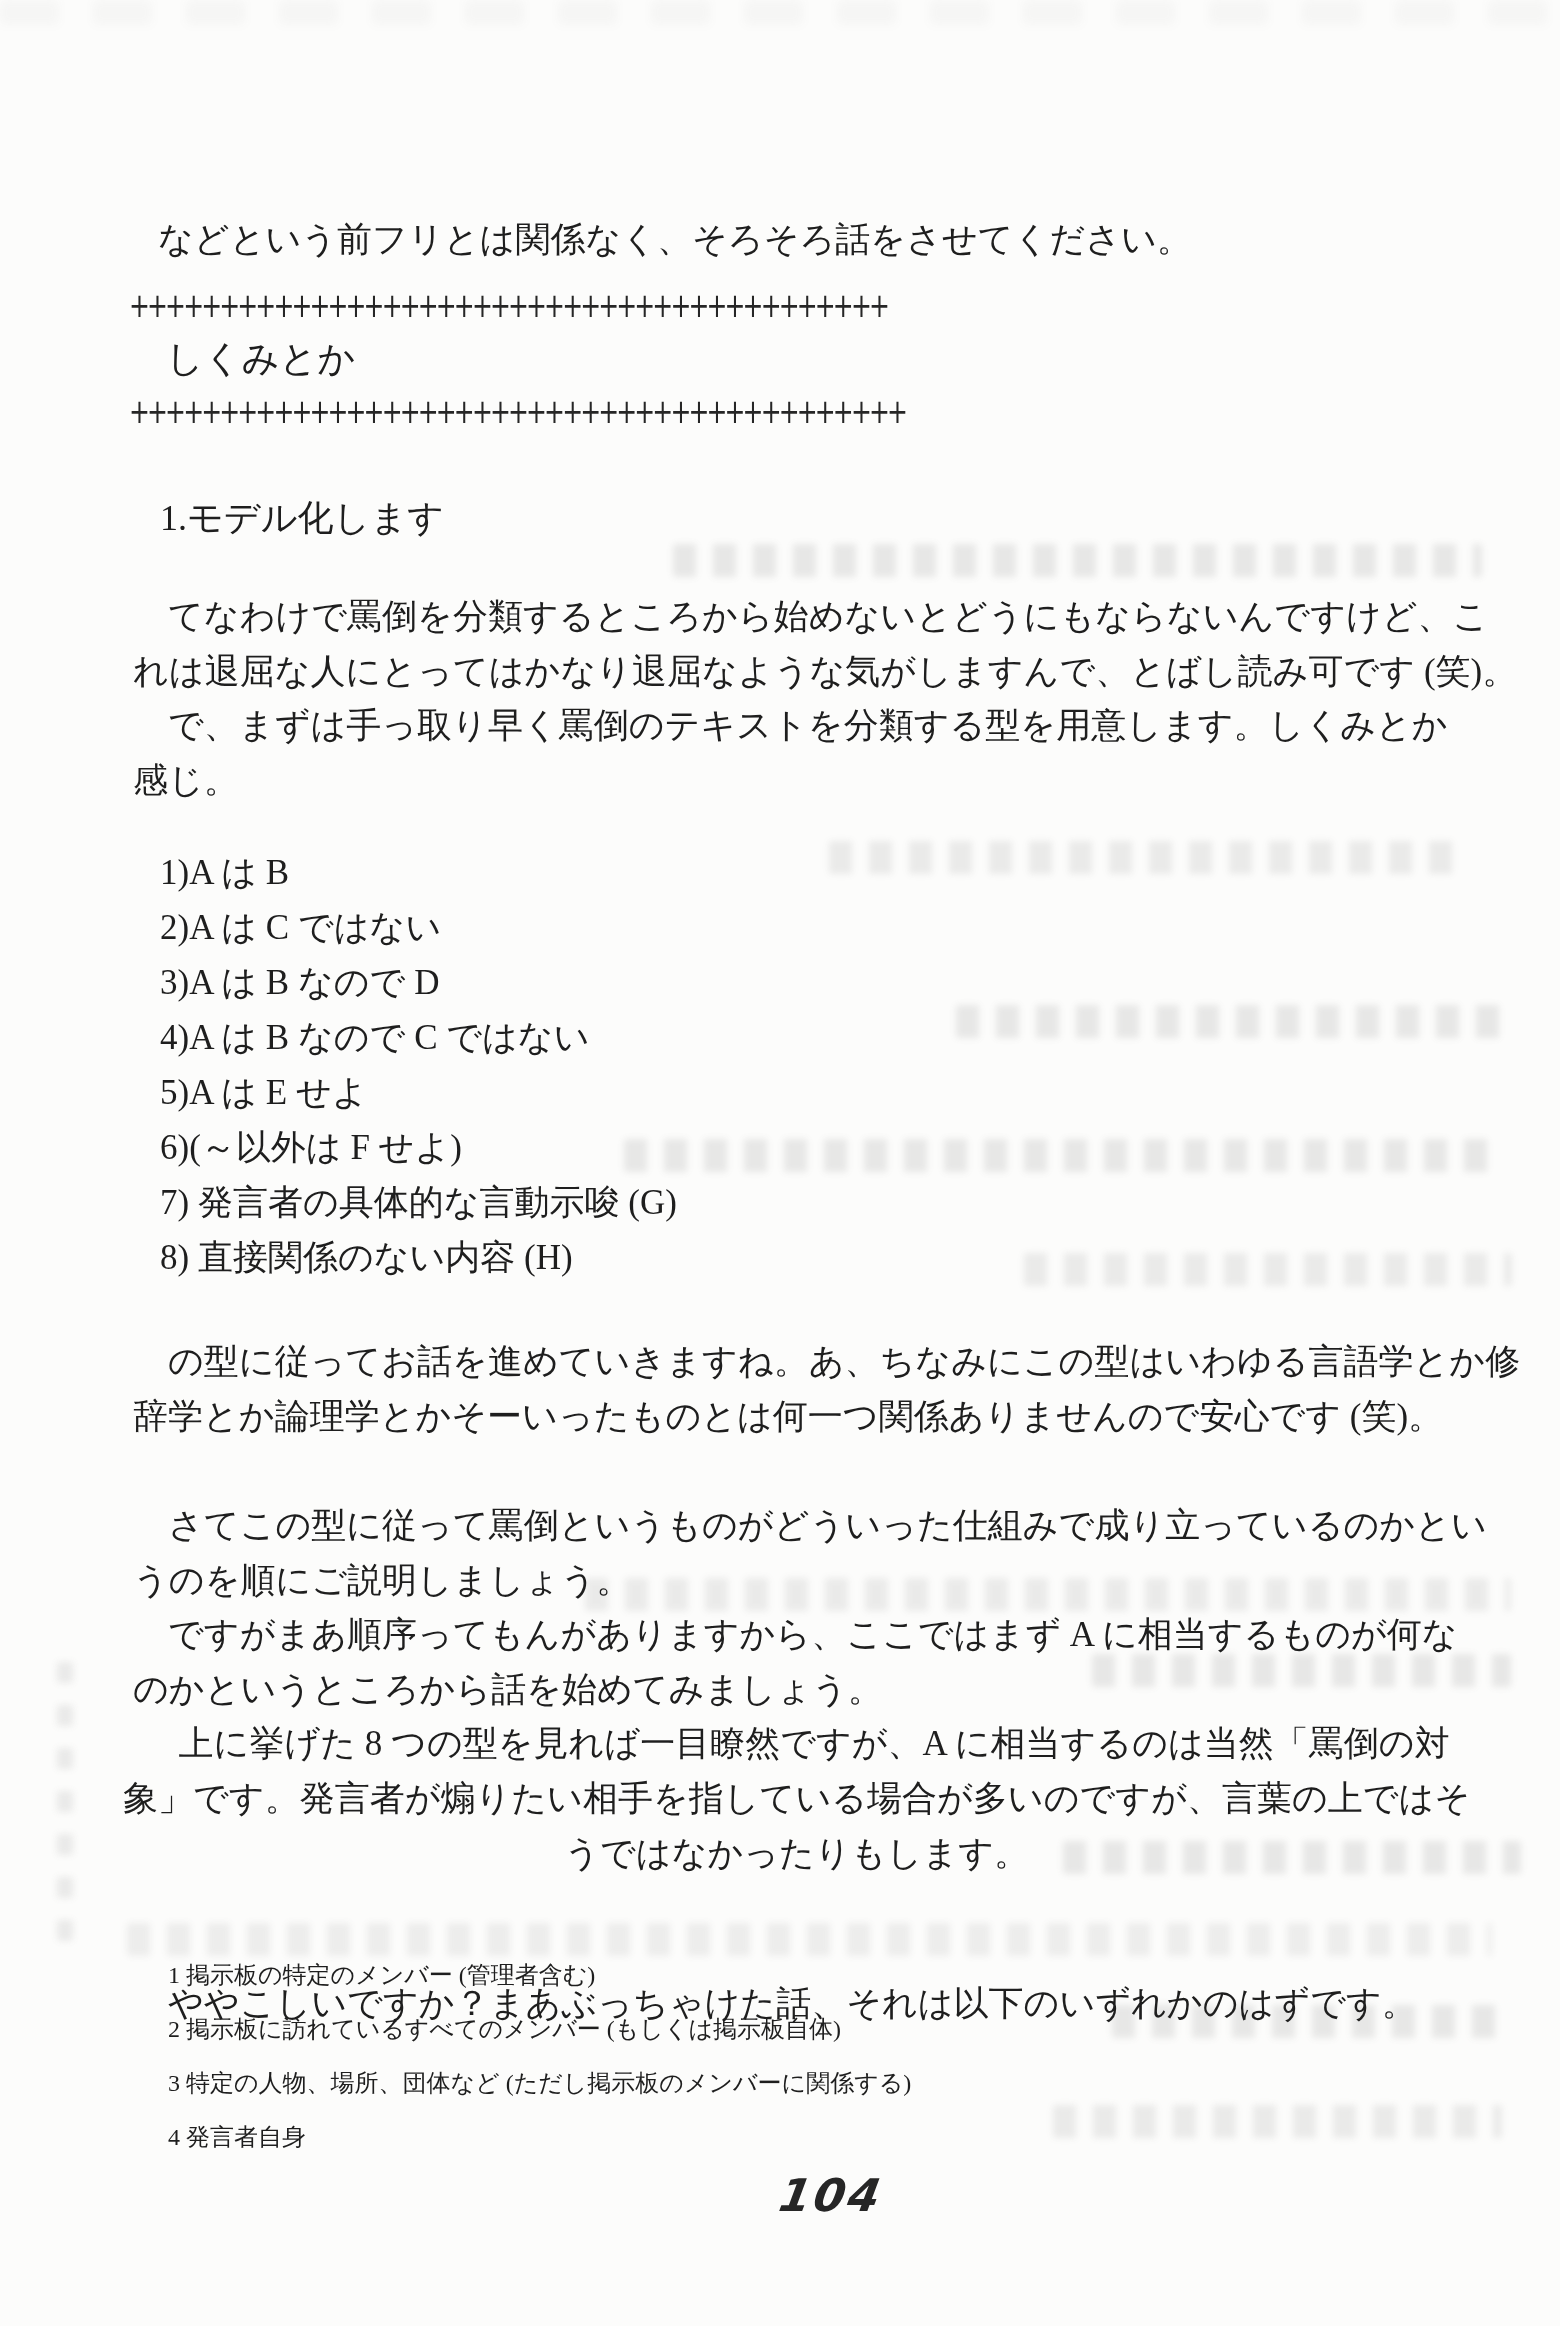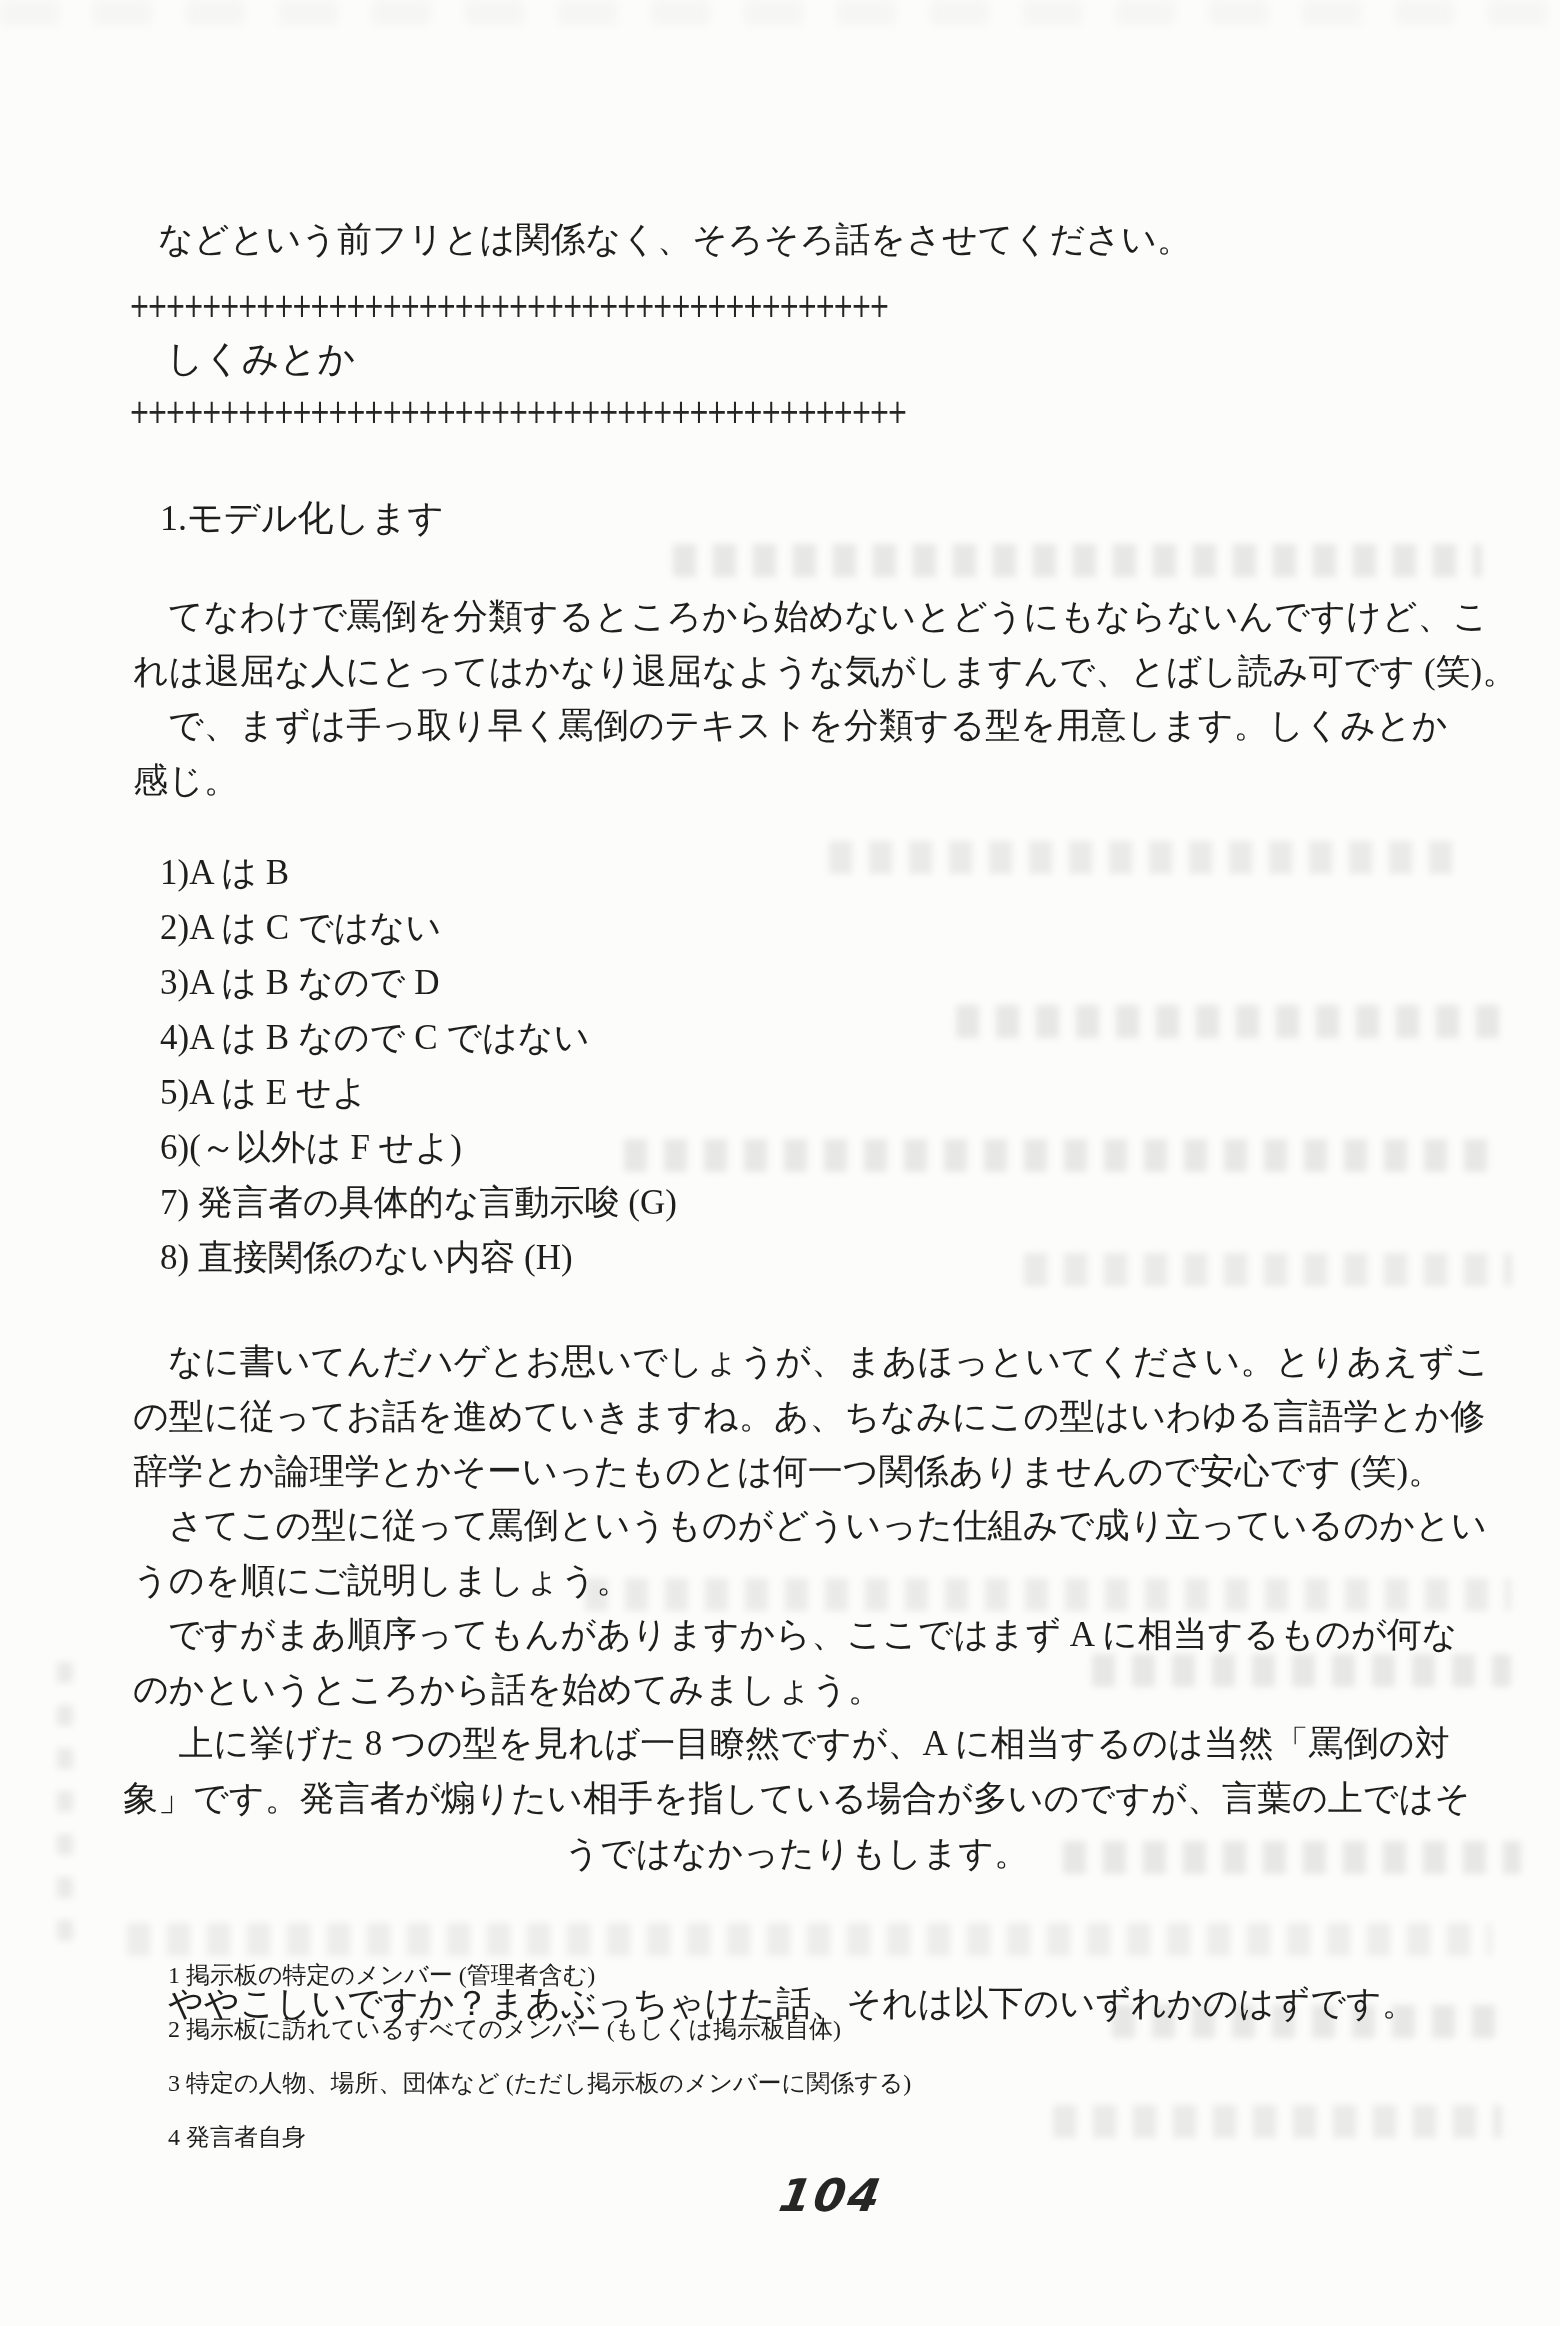--- a/index.html
+++ b/index.html
@@ -91,21 +91,20 @@
       <div>2)A は C ではない</div>
       <div>3)A は B なので D</div>
       <div>4)A は B なので C ではない</div>
       <div>5)A は E せよ</div>
       <div>6)(～以外は F せよ)</div>
       <div>7) 発言者の具体的な言動示唆 (G)</div>
       <div>8) 直接関係のない内容 (H)</div>
     </div>
 
   <div class="abs body-text para" style="left:133px; top:1334px;">
-      <div>なに書いてんだハゲとお思いでしょうが、まあほっといてください。とりあえずこ</div>
       <div>の型に従ってお話を進めていきますね。あ、ちなみにこの型はいわゆる言語学とか修</div>
       <div>辞学とか論理学とかそーいったものとは何一つ関係ありませんので安心です (笑)。</div>
     </div>
 
   <div class="abs body-text para" style="left:133px; top:1498px;">
       <div>さてこの型に従って罵倒というものがどういった仕組みで成り立っているのかとい</div>
       <div>うのを順にご説明しましょう。</div>
     </div>
 
   <div class="abs body-text para" style="left:133px; top:1607px;">

